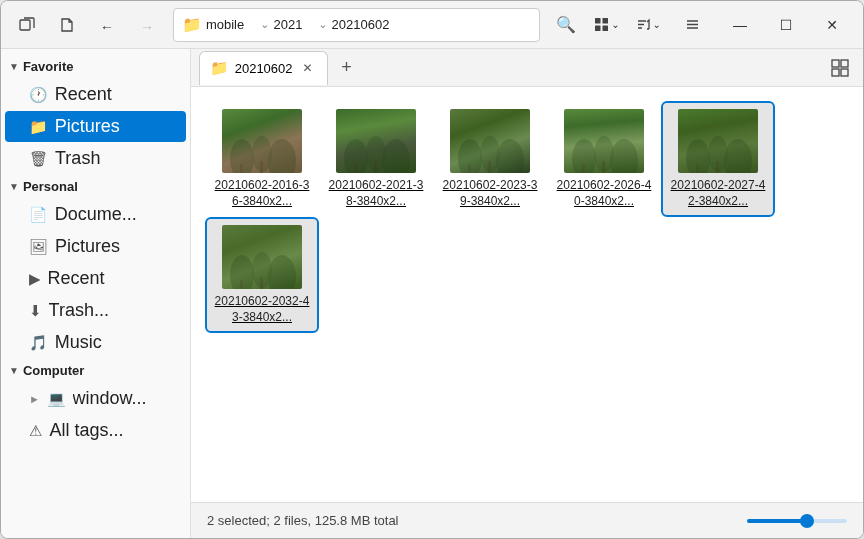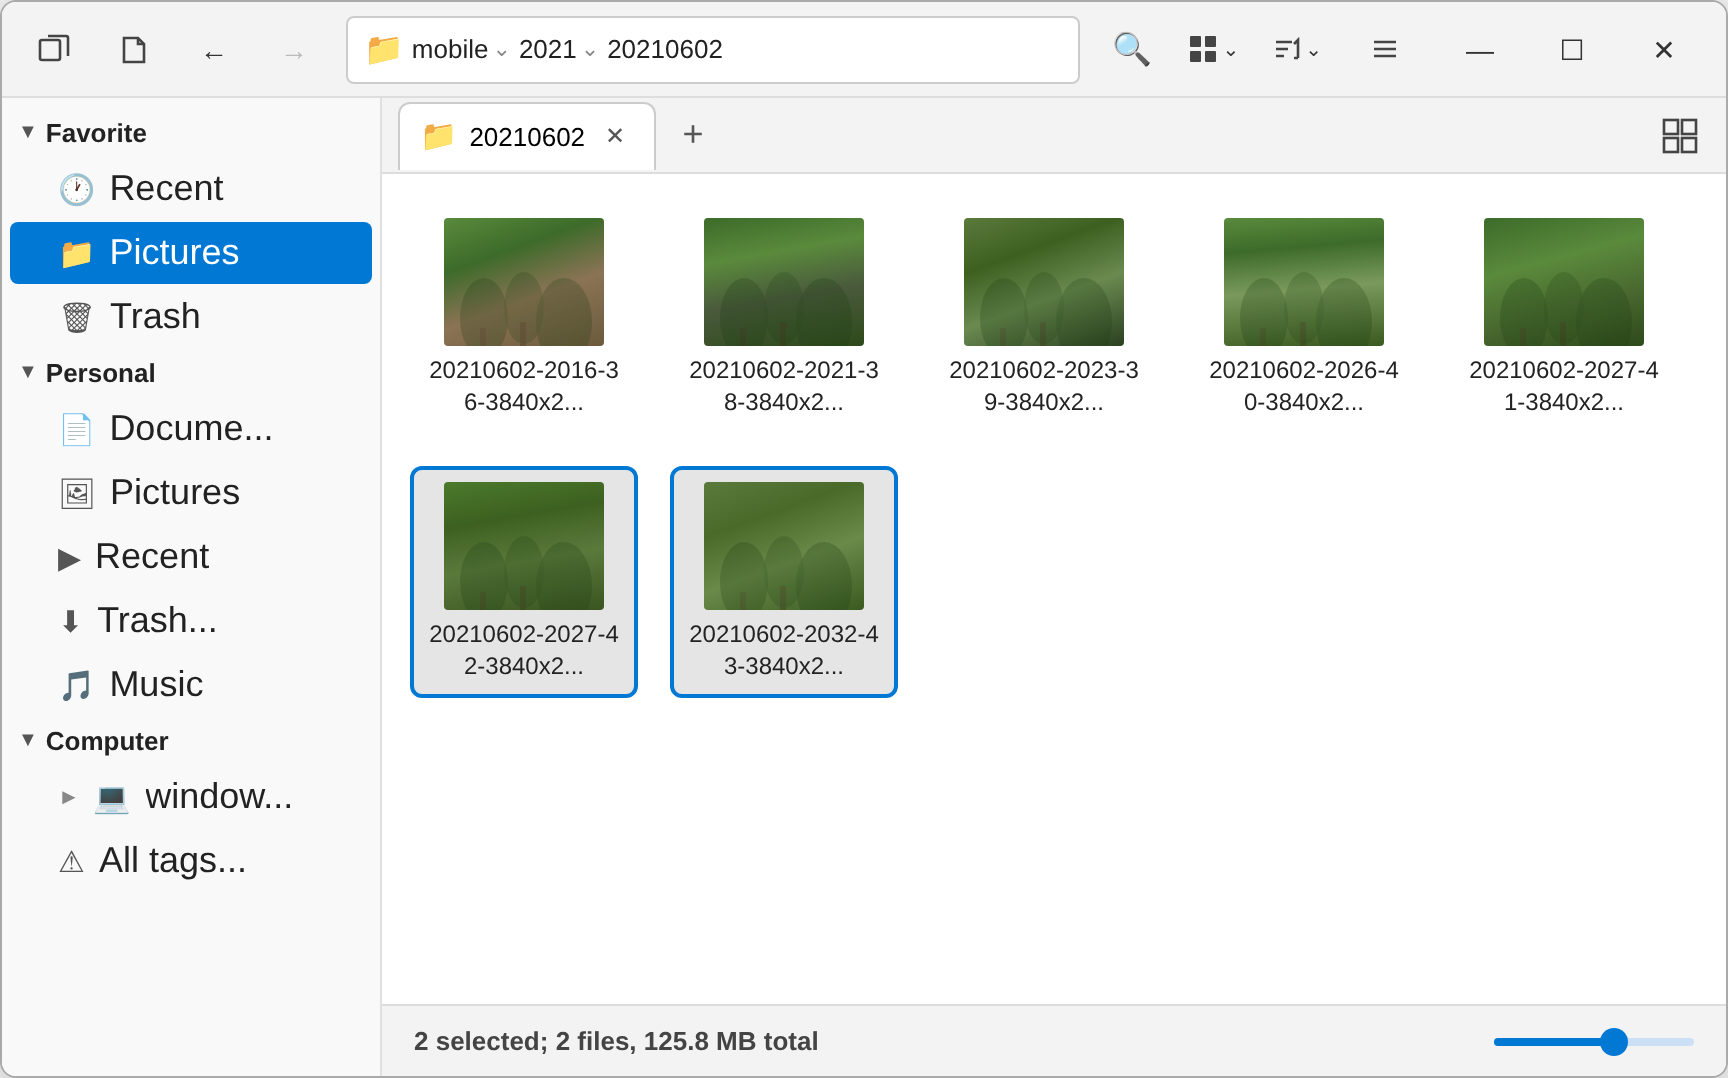--- a/index.html
+++ b/index.html
@@ -62,21 +62,21 @@
       margin: 0 4px;
       gap: 4px;
     }
     .breadcrumb-folder-icon {
       color: #e6c619;
       font-size: 16px;
     }
     .breadcrumb-item {
       display: flex;
       align-items: center;
-      gap: 2px;
+      gap: 16px;
       font-size: 13px;
       color: #222;
     }
     .breadcrumb-chevron {
       color: #888;
       font-size: 11px;
     }
     .breadcrumb-text {
       font-size: 13px;
       color: #222;
@@ -274,21 +274,22 @@
     }
 
     
     .file-grid {
       flex: 1;
       overflow-y: auto;
       padding: 16px;
       display: flex;
       flex-wrap: wrap;
       align-content: flex-start;
-      gap: 20px;
+      gap: 4px;
+      text-decoration: underline;
     }
 
     .file-item {
       display: flex;
       flex-direction: column;
       align-items: center;
       width: 110px;
       padding: 6px;
       border-radius: 4px;
       cursor: pointer;
@@ -335,21 +336,21 @@
       height: 36px;
       background: #f3f3f3;
       border-top: 1px solid #ddd;
       display: flex;
       align-items: center;
       padding: 0 16px;
       font-size: 13px;
       color: #444;
       flex-shrink: 0;
     }
-    .statusbar-text { flex: 1; font-weight: bold; }
+    .statusbar-text { flex: 1; }
     .zoom-slider-container {
       display: flex;
       align-items: center;
       gap: 6px;
       margin-left: auto;
     }
     .zoom-slider {
       width: 100px;
       height: 4px;
       background: #cce0f5;
@@ -584,32 +585,20 @@
               <svg width="80" height="64" viewBox="0 0 80 64" xmlns="http://www.w3.org/2000/svg" opacity="0.4">
       <ellipse cx="20" cy="50" rx="12" ry="20" fill="#1a3d10" opacity="0.6"></ellipse>
       <ellipse cx="40" cy="45" rx="10" ry="18" fill="#1a3d10" opacity="0.5"></ellipse>
       <ellipse cx="60" cy="52" rx="14" ry="22" fill="#1a3d10" opacity="0.6"></ellipse>
       <rect x="18" y="55" width="3" height="9" fill="#3d2a1a" opacity="0.7"></rect>
       <rect x="38" y="52" width="3" height="12" fill="#3d2a1a" opacity="0.7"></rect>
     </svg>
             </div>
             <div class="file-name">20210602-2026-40-3840x2...</div>
           </div>
-          <div class="file-item">
-            <div class="file-thumbnail thumb-6">
-              <svg width="80" height="64" viewBox="0 0 80 64" xmlns="http://www.w3.org/2000/svg" opacity="0.4">
-      <ellipse cx="20" cy="50" rx="12" ry="20" fill="#1a3d10" opacity="0.6"></ellipse>
-      <ellipse cx="40" cy="45" rx="10" ry="18" fill="#1a3d10" opacity="0.5"></ellipse>
-      <ellipse cx="60" cy="52" rx="14" ry="22" fill="#1a3d10" opacity="0.6"></ellipse>
-      <rect x="18" y="55" width="3" height="9" fill="#3d2a1a" opacity="0.7"></rect>
-      <rect x="38" y="52" width="3" height="12" fill="#3d2a1a" opacity="0.7"></rect>
-    </svg>
-            </div>
-            <div class="file-name">20210602-2027-41-3840x2...</div>
-          </div>
           <div class="file-item selected">
             <div class="file-thumbnail thumb-7">
               <svg width="80" height="64" viewBox="0 0 80 64" xmlns="http://www.w3.org/2000/svg" opacity="0.4">
       <ellipse cx="20" cy="50" rx="12" ry="20" fill="#1a3d10" opacity="0.6"></ellipse>
       <ellipse cx="40" cy="45" rx="10" ry="18" fill="#1a3d10" opacity="0.5"></ellipse>
       <ellipse cx="60" cy="52" rx="14" ry="22" fill="#1a3d10" opacity="0.6"></ellipse>
       <rect x="18" y="55" width="3" height="9" fill="#3d2a1a" opacity="0.7"></rect>
       <rect x="38" y="52" width="3" height="12" fill="#3d2a1a" opacity="0.7"></rect>
     </svg>
             </div>

